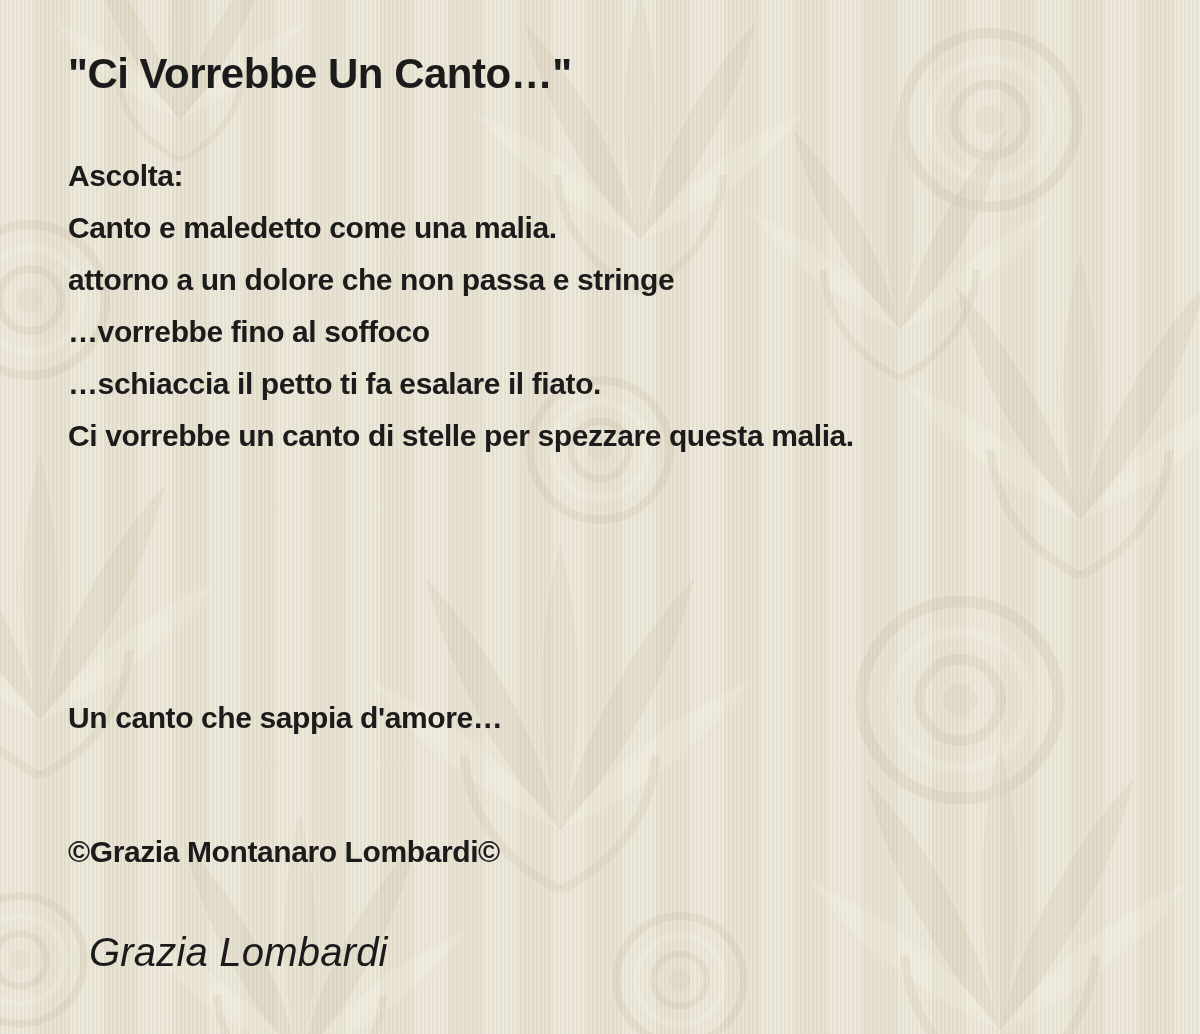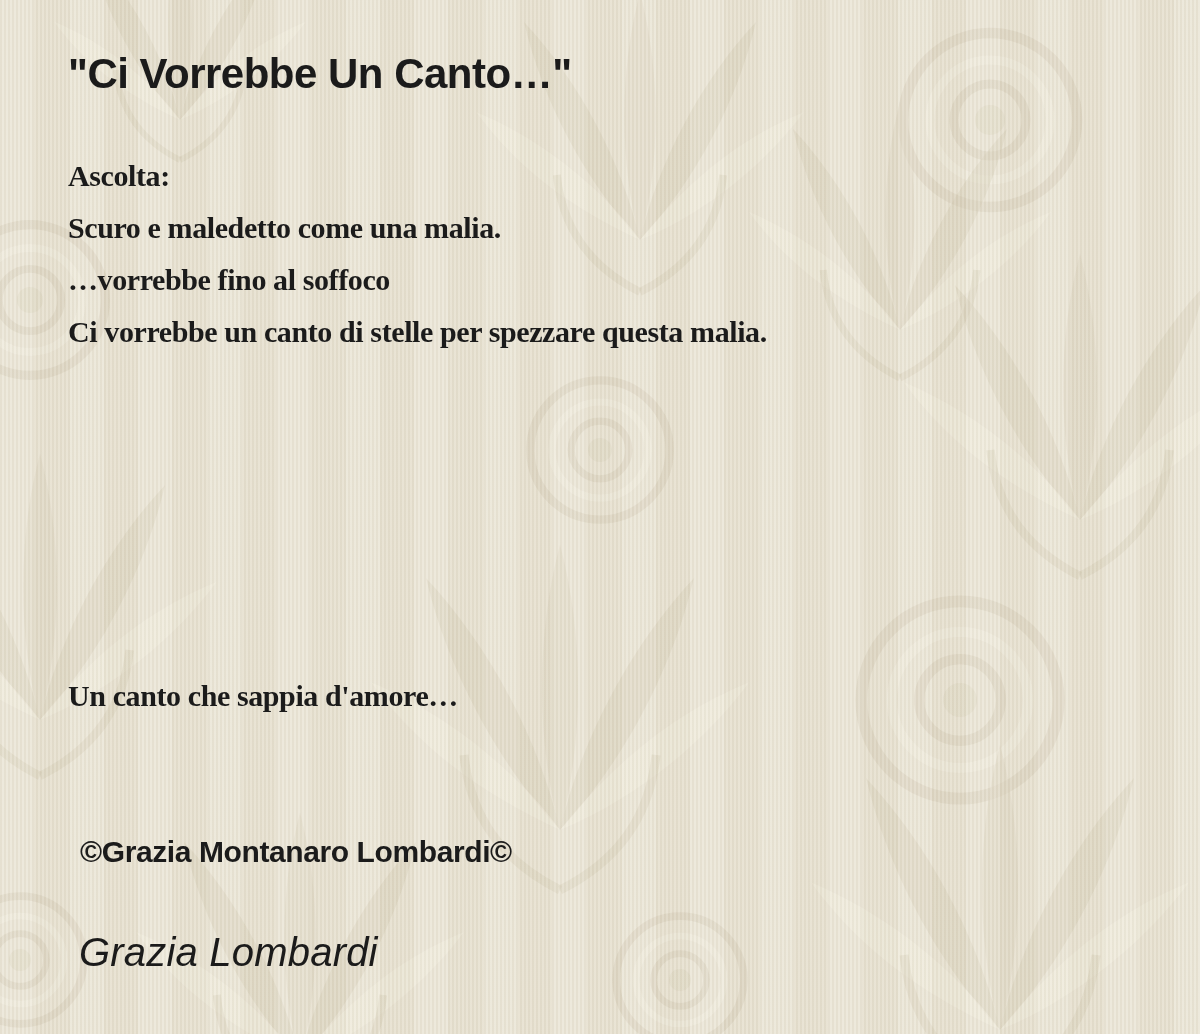--- a/index.html
+++ b/index.html
@@ -31,32 +31,32 @@
   }
   .damask{position:absolute;inset:0;z-index:0;}
   .content{position:absolute;inset:0;z-index:2;}
   .title{
     position:absolute;left:68px;top:50px;
     font-size:42px;font-weight:bold;letter-spacing:-0.5px;
     white-space:nowrap;
   }
   .stanza{position:absolute;left:68px;}
   .stanza-1{top:150px;}
-  .stanza-2{top:670px;}
+  .stanza-2{top:692px;}
   .poem-line{
     font-size:30px;font-weight:bold;line-height:52px;
-    letter-spacing:-0.4px;white-space:nowrap;font-family:Liberation Serif, serif;
+    letter-spacing:-0.4px;white-space:nowrap;
   }
   .copyright{
-    position:absolute;left:80px;top:826px;
+    position:absolute;left:68px;top:826px;
     font-size:30px;font-weight:bold;line-height:52px;
     letter-spacing:-0.4px;white-space:nowrap;
   }
   .signature{
-    position:absolute;left:79px;top:930px;
+    position:absolute;left:89px;top:930px;
     font-size:40px;font-style:italic;font-weight:normal;
     letter-spacing:0.2px;white-space:nowrap;
   }
 </style>
 </head>
 <body>
 
 <svg class="damask" viewBox="0 0 1200 1034" width="1200" height="1034" aria-hidden="true">
   <defs>
     <g id="medallion">
@@ -94,22 +94,24 @@
   <use href="#plume" x="0" y="0" transform="translate(180,120) scale(1.0)"></use>
 </svg>
 
 <div class="stripes"></div>
 
 <div class="content">
   <h1 class="title">"Ci Vorrebbe Un Canto…"</h1>
 
   <div class="stanza stanza-1">
     <div class="poem-line">Ascolta:</div>
-    <div class="poem-line">Scuro e maledetto come una malia.</div>
+    <div class="poem-line">Canto e maledetto come una malia.</div>
+    <div class="poem-line">attorno a un dolore che non passa e stringe</div>
     <div class="poem-line">…vorrebbe fino al soffoco</div>
+    <div class="poem-line">…schiaccia il petto ti fa esalare il fiato.</div>
     <div class="poem-line">Ci vorrebbe un canto di stelle per spezzare questa malia.</div>
   </div>
 
   <div class="stanza stanza-2">
     <div class="poem-line">Un canto che sappia d'amore…</div>
   </div>
 
   <div class="copyright">©Grazia Montanaro Lombardi©</div>
 
   <div class="signature">Grazia Lombardi</div>

